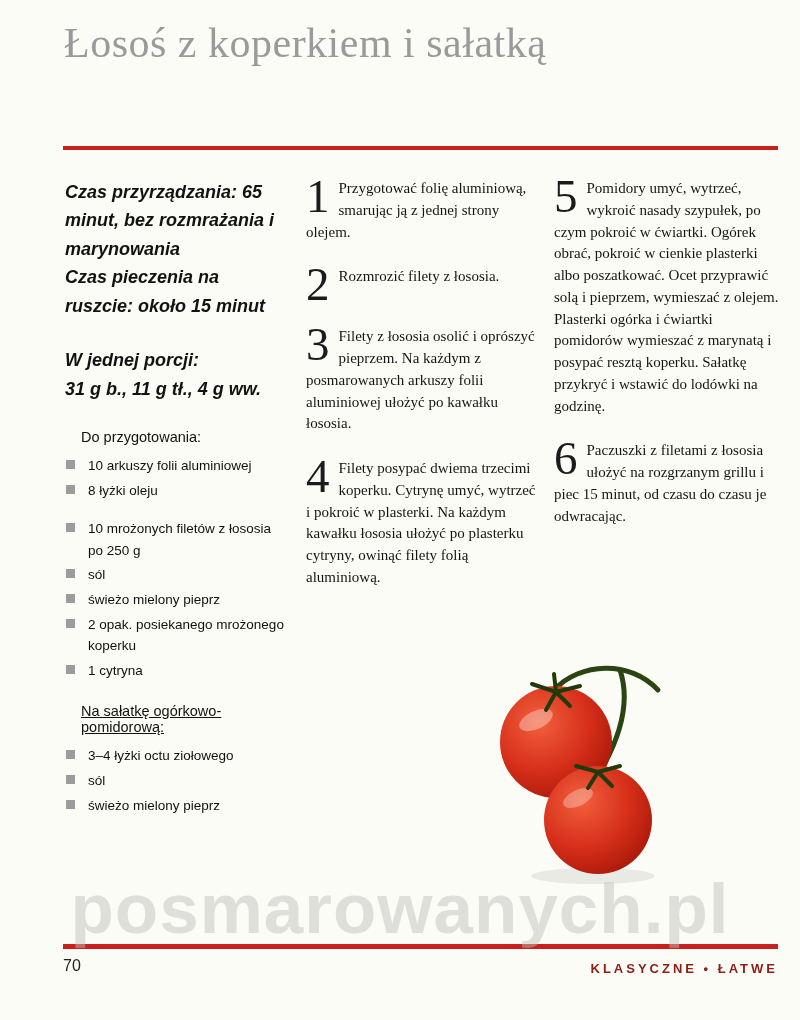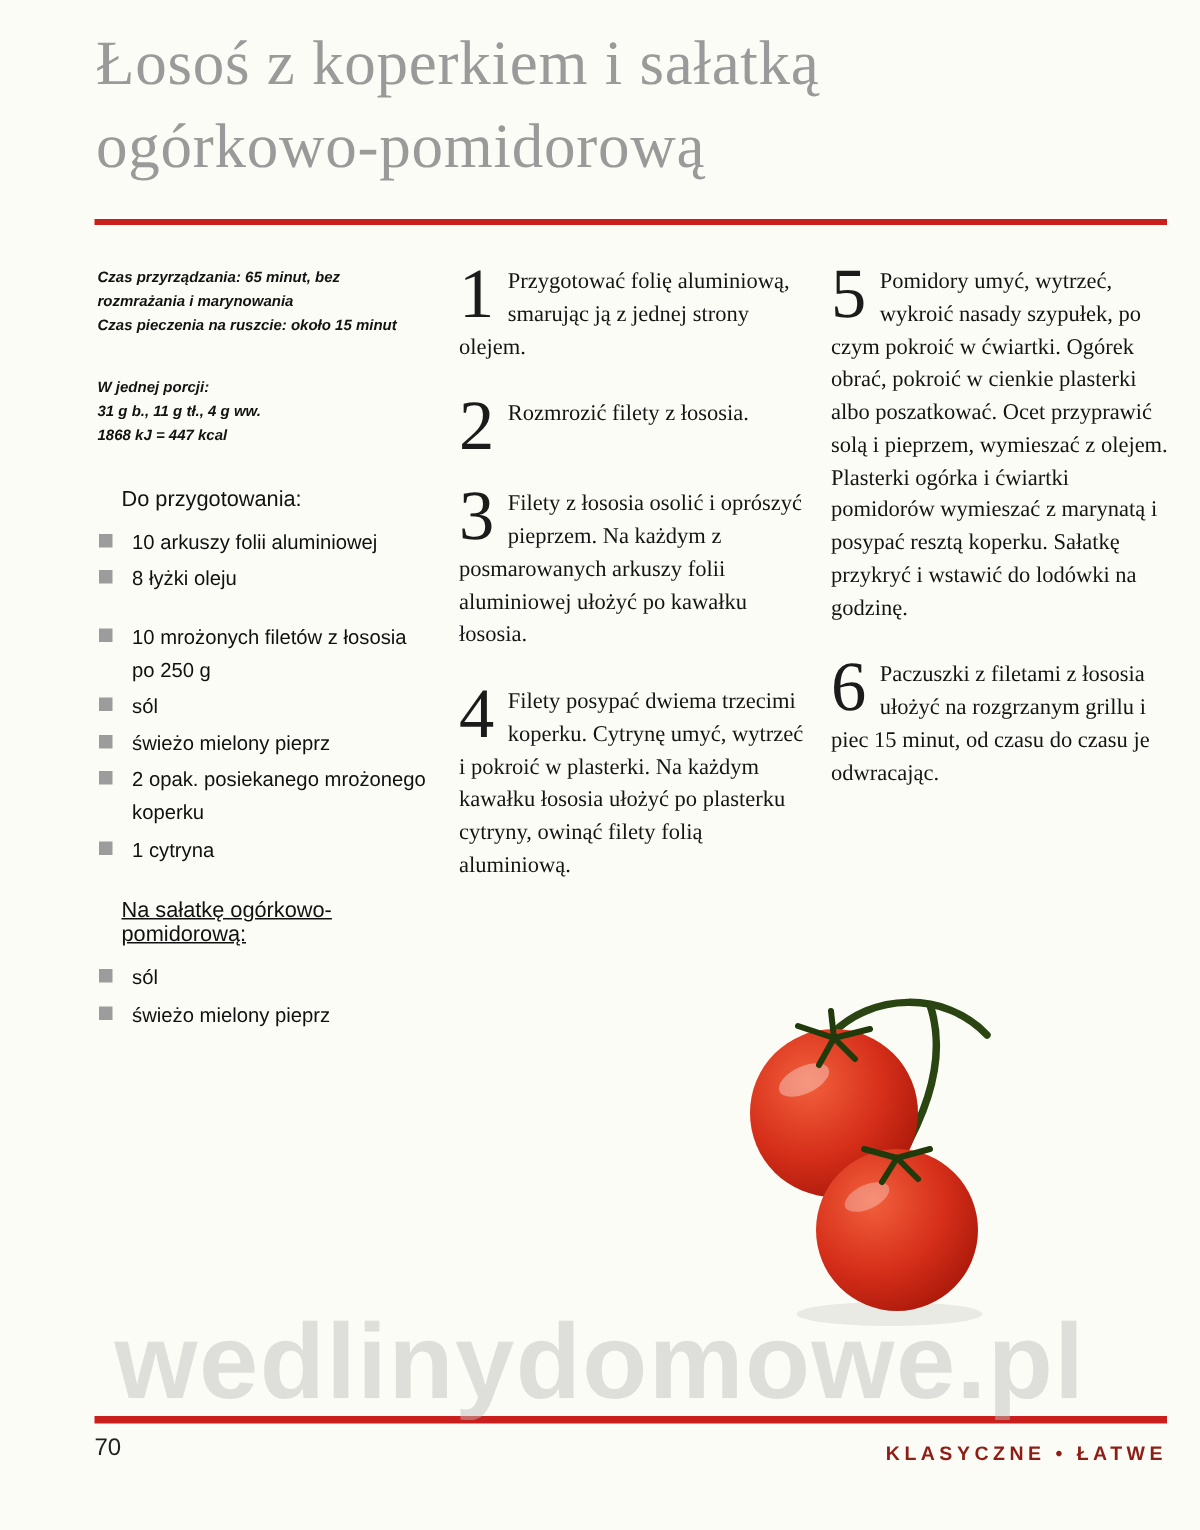--- a/index.html
+++ b/index.html
@@ -22,21 +22,21 @@
 
   
   .col { position:absolute; top:178px; }
   .col-left  { left:65px;  width:222px; }
   .col-mid   { left:306px; width:232px; }
   .col-right { left:554px; width:228px; }
 
   
   .time {
     margin:0; font-weight:bold; font-style:italic;
-    font-size:10px; line-height:1.58; color:#121212;
+    font-size:18px; line-height:1.58; color:#121212;
   }
   .portion-block { margin-top:26px; }
   .list-heading {
     margin:26px 0 10px 16px; font-size:14.5px; font-weight:400; color:#111;
   }
   .salad-heading { margin-top:22px;text-decoration:underline; }
   ul.ing { list-style:none; margin:0 0 17px 0; padding:0; }
   ul.ing li {
     position:relative; padding-left:23px; margin-bottom:3px;
     font-weight:normal; font-size:13.5px; line-height:1.6; color:#101010;
@@ -79,53 +79,52 @@
     color:rgba(190,190,190,0.48);
   }
 </style>
 </head>
 <body>
 
 <div class="page">
 
   <h1 class="title">
     <span>Łosoś z koperkiem i sałatką</span><br>
-    <span>ogórkowo-pomidorową</span>
   </h1>
 
   <div class="rule top-rule"></div>
 
   <div class="col col-left">
     <p class="time">Czas przyrządzania: 65 minut, bez rozmrażania i marynowania</p>
     <p class="time">Czas pieczenia na ruszcie: około 15 minut</p>
 
     <div class="portion-block">
       <p class="time">W jednej porcji:</p>
       <p class="time">31 g b., 11 g tł., 4 g ww.</p>
-      <p class="time">1868 kJ = 447 kcal</p>
     </div>
 
     <p class="list-heading">Do przygotowania:</p>
 
     <ul class="ing">
       <li><span class="sq"></span><span>10 arkuszy folii aluminiowej</span></li>
       <li><span class="sq"></span><span>8 łyżki oleju</span></li>
     </ul>
 
     <ul class="ing">
       <li><span class="sq"></span><span>10 mrożonych filetów z łososia po 250 g</span></li>
       <li><span class="sq"></span><span>sól</span></li>
       <li><span class="sq"></span><span>świeżo mielony pieprz</span></li>
       <li><span class="sq"></span><span>2 opak. posiekanego mrożonego koperku</span></li>
       <li><span class="sq"></span><span>1 cytryna</span></li>
     </ul>
 
     <p class="list-heading salad-heading">Na sałatkę ogórkowo-pomidorową:</p>
 
     <ul class="ing">
+      <li><span class="sq"></span><span>3–4 łyżki octu ziołowego</span></li>
       <li><span class="sq"></span><span>sól</span></li>
       <li><span class="sq"></span><span>świeżo mielony pieprz</span></li>
     </ul>
   </div>
 
   <div class="col col-mid">
     <div class="step">
       <span class="step-num">1</span><span class="step-text">Przygotować folię aluminiową, smarując ją z jednej strony olejem.</span>
     </div>
     <div class="step">
@@ -176,19 +175,19 @@
     </g>
 
     <g stroke="#203a0c" stroke-width="4" stroke-linecap="round">
       <line x1="110" y1="124" x2="88" y2="118"></line>
       <line x1="110" y1="124" x2="100" y2="140"></line>
       <line x1="110" y1="124" x2="124" y2="138"></line>
       <line x1="110" y1="124" x2="132" y2="118"></line>
     </g>
   </svg>
 
-  <div class="watermark">wedlinydomowe.pl</div>
+  <div class="watermark">posmarowanych.pl</div>
 
   <div class="rule bottom-rule"></div>
   <div class="page-num">70</div>
   <div class="category">KLASYCZNE  •  ŁATWE</div>
 
 </div>
 
 </body></html>

